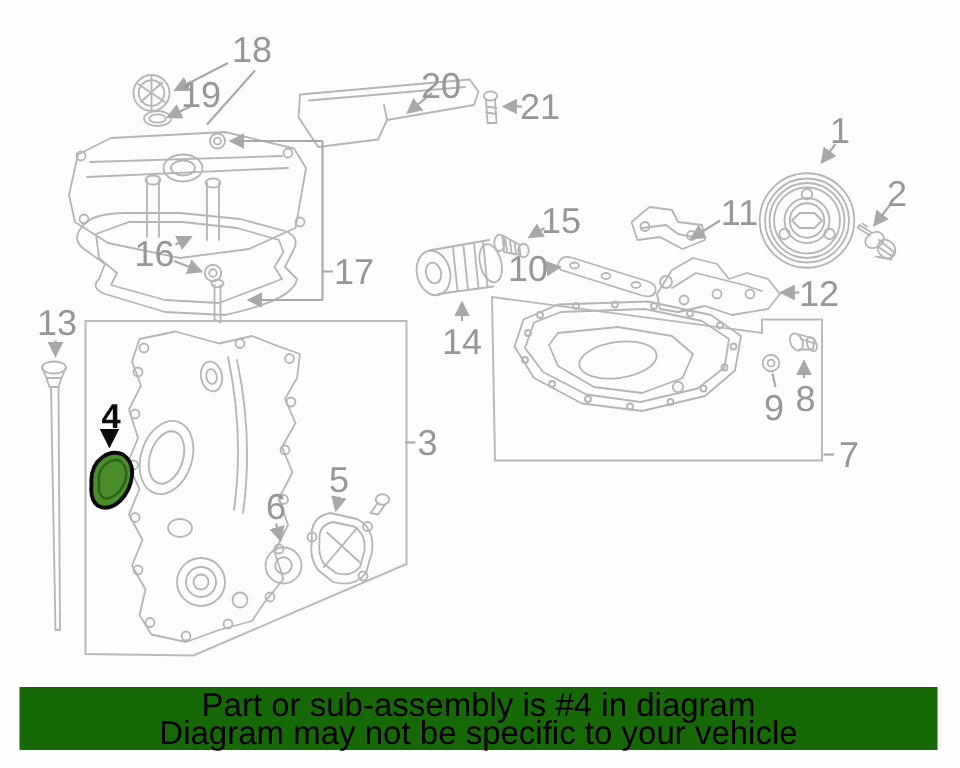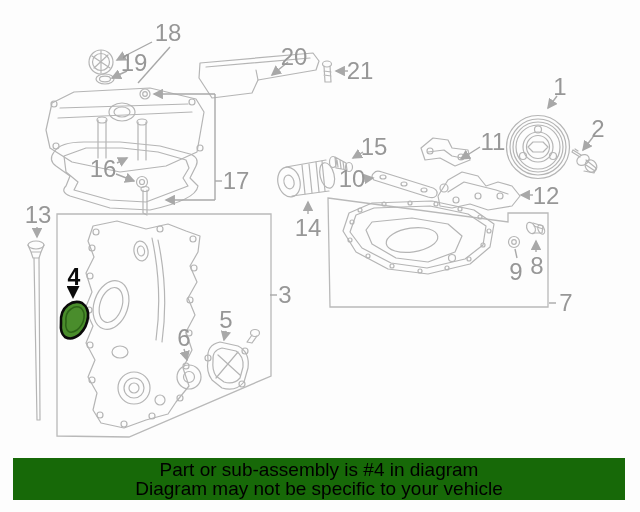--- a/index.html
+++ b/index.html
@@ -8,21 +8,21 @@
   .stage{position:relative;width:640px;height:512px;background:#fdfdfd;}
   svg{position:absolute;left:0;top:0;}
   .lineart{stroke:#b5b5b5;fill:none;stroke-width:1.2;stroke-linejoin:round;stroke-linecap:round;}
   .box{stroke:#b9b9b9;fill:none;stroke-width:1.3;}
   .leader{stroke:#a8a8a8;fill:none;stroke-width:1.4;}
   .leader-black{stroke:#0a0a0a;fill:none;stroke-width:2;}
   .plabel{font-family:"Liberation Sans",sans-serif;font-size:24px;fill:#979797;stroke:none;}
   .plabel-hl{font-family:"Liberation Sans",sans-serif;font-size:23px;font-weight:bold;fill:#0a0a0a;stroke:none;}
   .banner{position:absolute;left:13px;top:458px;width:612px;height:42px;
           background:#176908;color:#000;text-align:center;
-          font-size:19px;line-height:19px;padding-top:2px;box-sizing:border-box;}
+          font-size:22px;line-height:19px;padding-top:2px;box-sizing:border-box;}
 </style>
 </head>
 <body>
 
 <div class="stage">
 <svg width="640" height="512" viewBox="0 0 640 512">
   <defs>
     <marker id="arr" viewBox="0 0 10 10" refX="8.5" refY="5" markerWidth="7.5" markerHeight="7.5" orient="auto-start-reverse">
       <path d="M0,0 L10,5 L0,10 Z" fill="#a8a8a8" stroke="none"></path>
     </marker>

